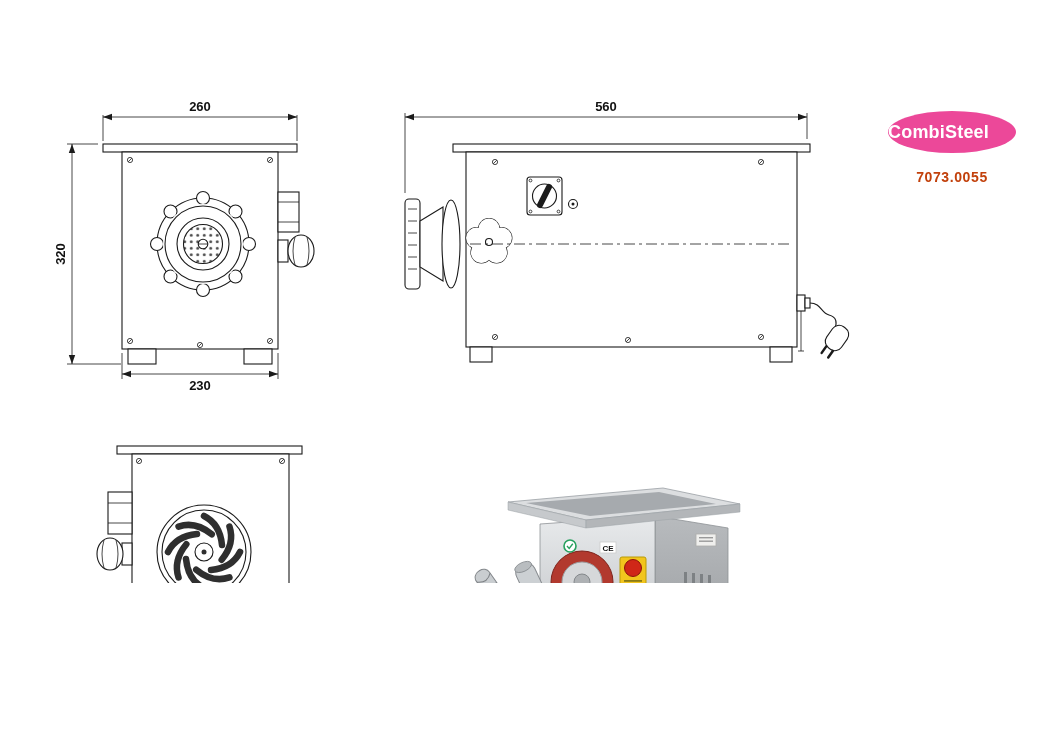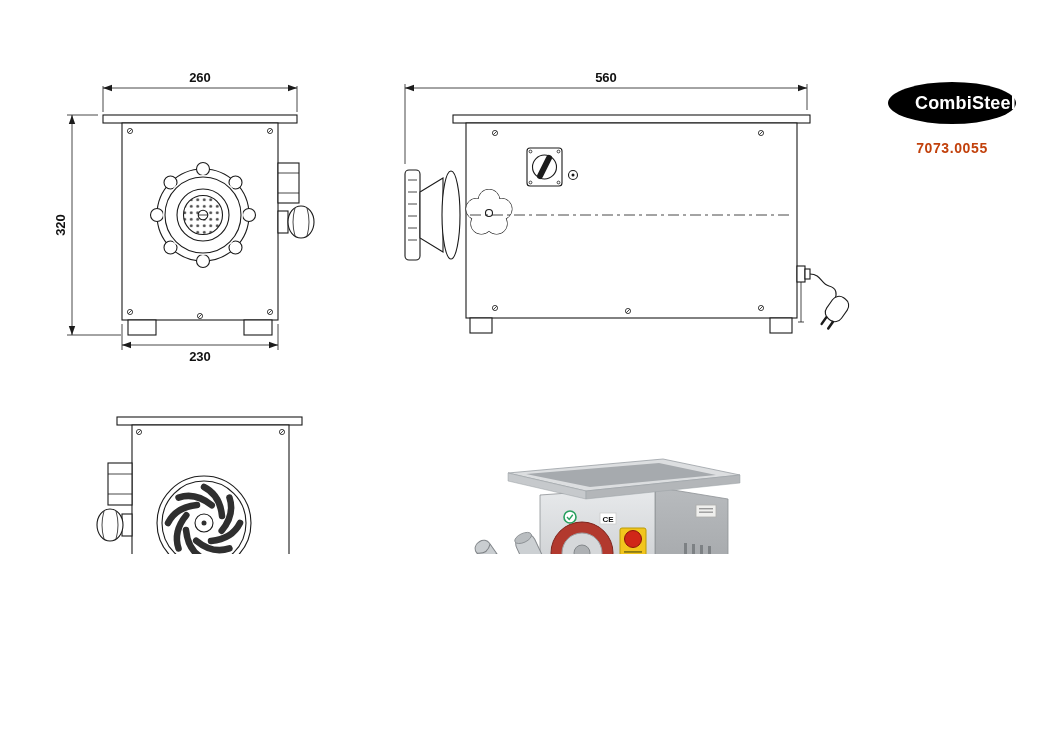--- a/index.html
+++ b/index.html
@@ -1,26 +1,26 @@
 <!DOCTYPE html>
 <html><head>
 <meta charset="utf-8">
 <style>
   html,body{margin:0;padding:0;background:#fff;}
   .canvas{position:relative;width:1058px;height:554px;background:#ffffff;overflow:hidden;
-          font-family:"Liberation Sans", sans-serif;}
+          font-family:"Liberation Sans", sans-serif;margin-top:29px;}
   .view{position:absolute;}
   svg{display:block;}
   svg text{font-family:"Liberation Sans", sans-serif;font-weight:bold;font-size:13px;fill:#111;}
   .ln{stroke:#1b1b1b;stroke-width:1.1;fill:none;}
   .fw{stroke:#1b1b1b;stroke-width:1.1;fill:#ffffff;}
   .thin{stroke:#1b1b1b;stroke-width:0.8;fill:none;}
   .arr{fill:#1b1b1b;stroke:none;}
-  .logo{position:absolute;left:888px;top:82px;width:128px;height:42px;background:#000000;
-        border-radius:50%;display:flex;align-items:center;justify-content:flex-end;}
+  .logo{position:absolute;left:888px;top:82px;width:128px;height:42px;background:#ec4899;
+        border-radius:50%;display:flex;align-items:center;justify-content:flex-start;}
   .logo span{color:#fff;font-weight:bold;font-size:18px;letter-spacing:0.2px;}
   .code{position:absolute;left:888px;top:140px;width:128px;text-align:center;
         font-weight:bold;font-size:14px;letter-spacing:0.6px;color:#c2410c;}
 </style>
 </head>
 <body>
 
 <div class="canvas">
 
   <svg class="view" style="left:45px;top:60px" width="300" height="305" viewBox="0 0 300 305">

